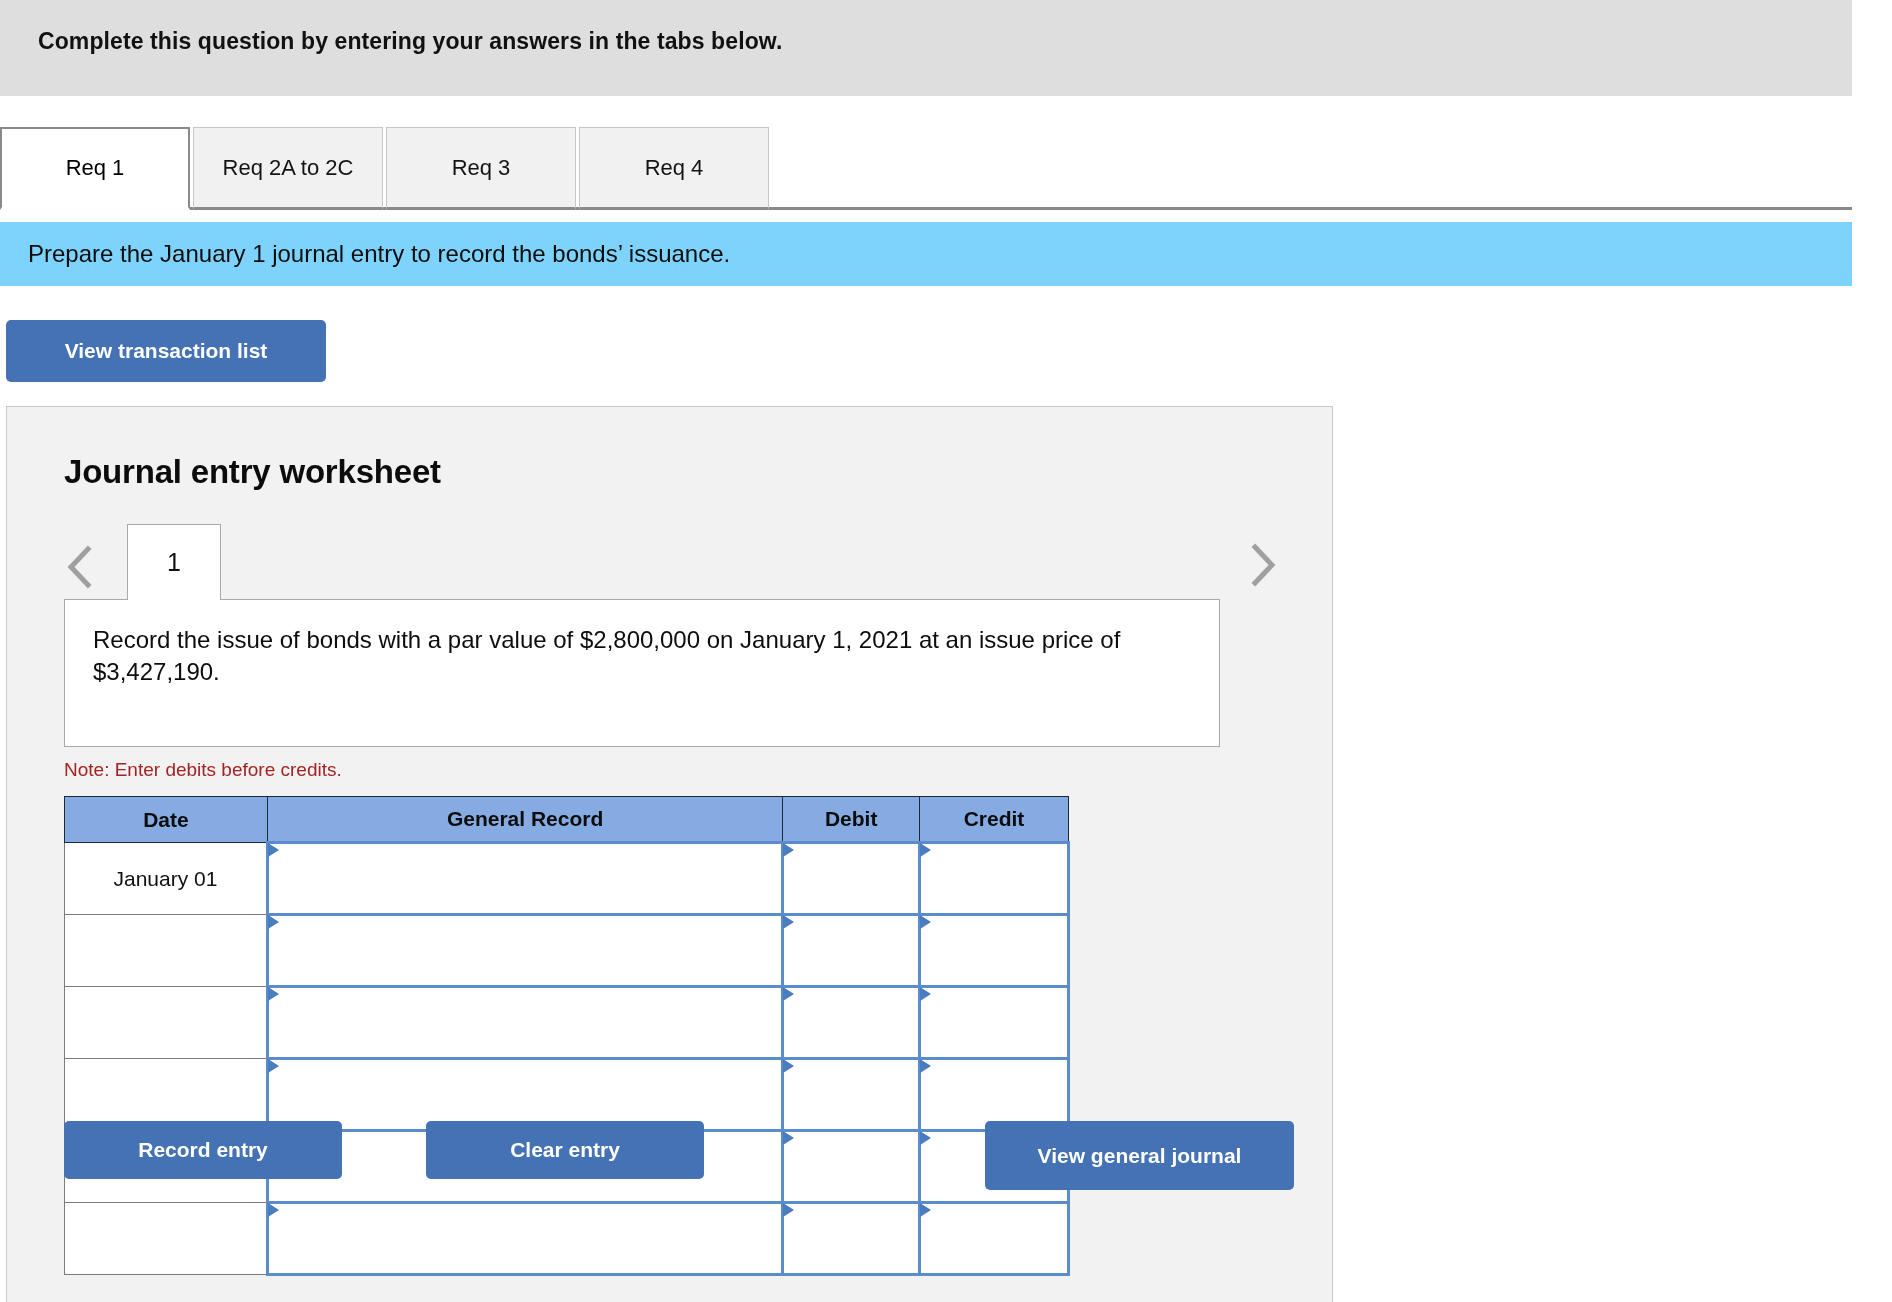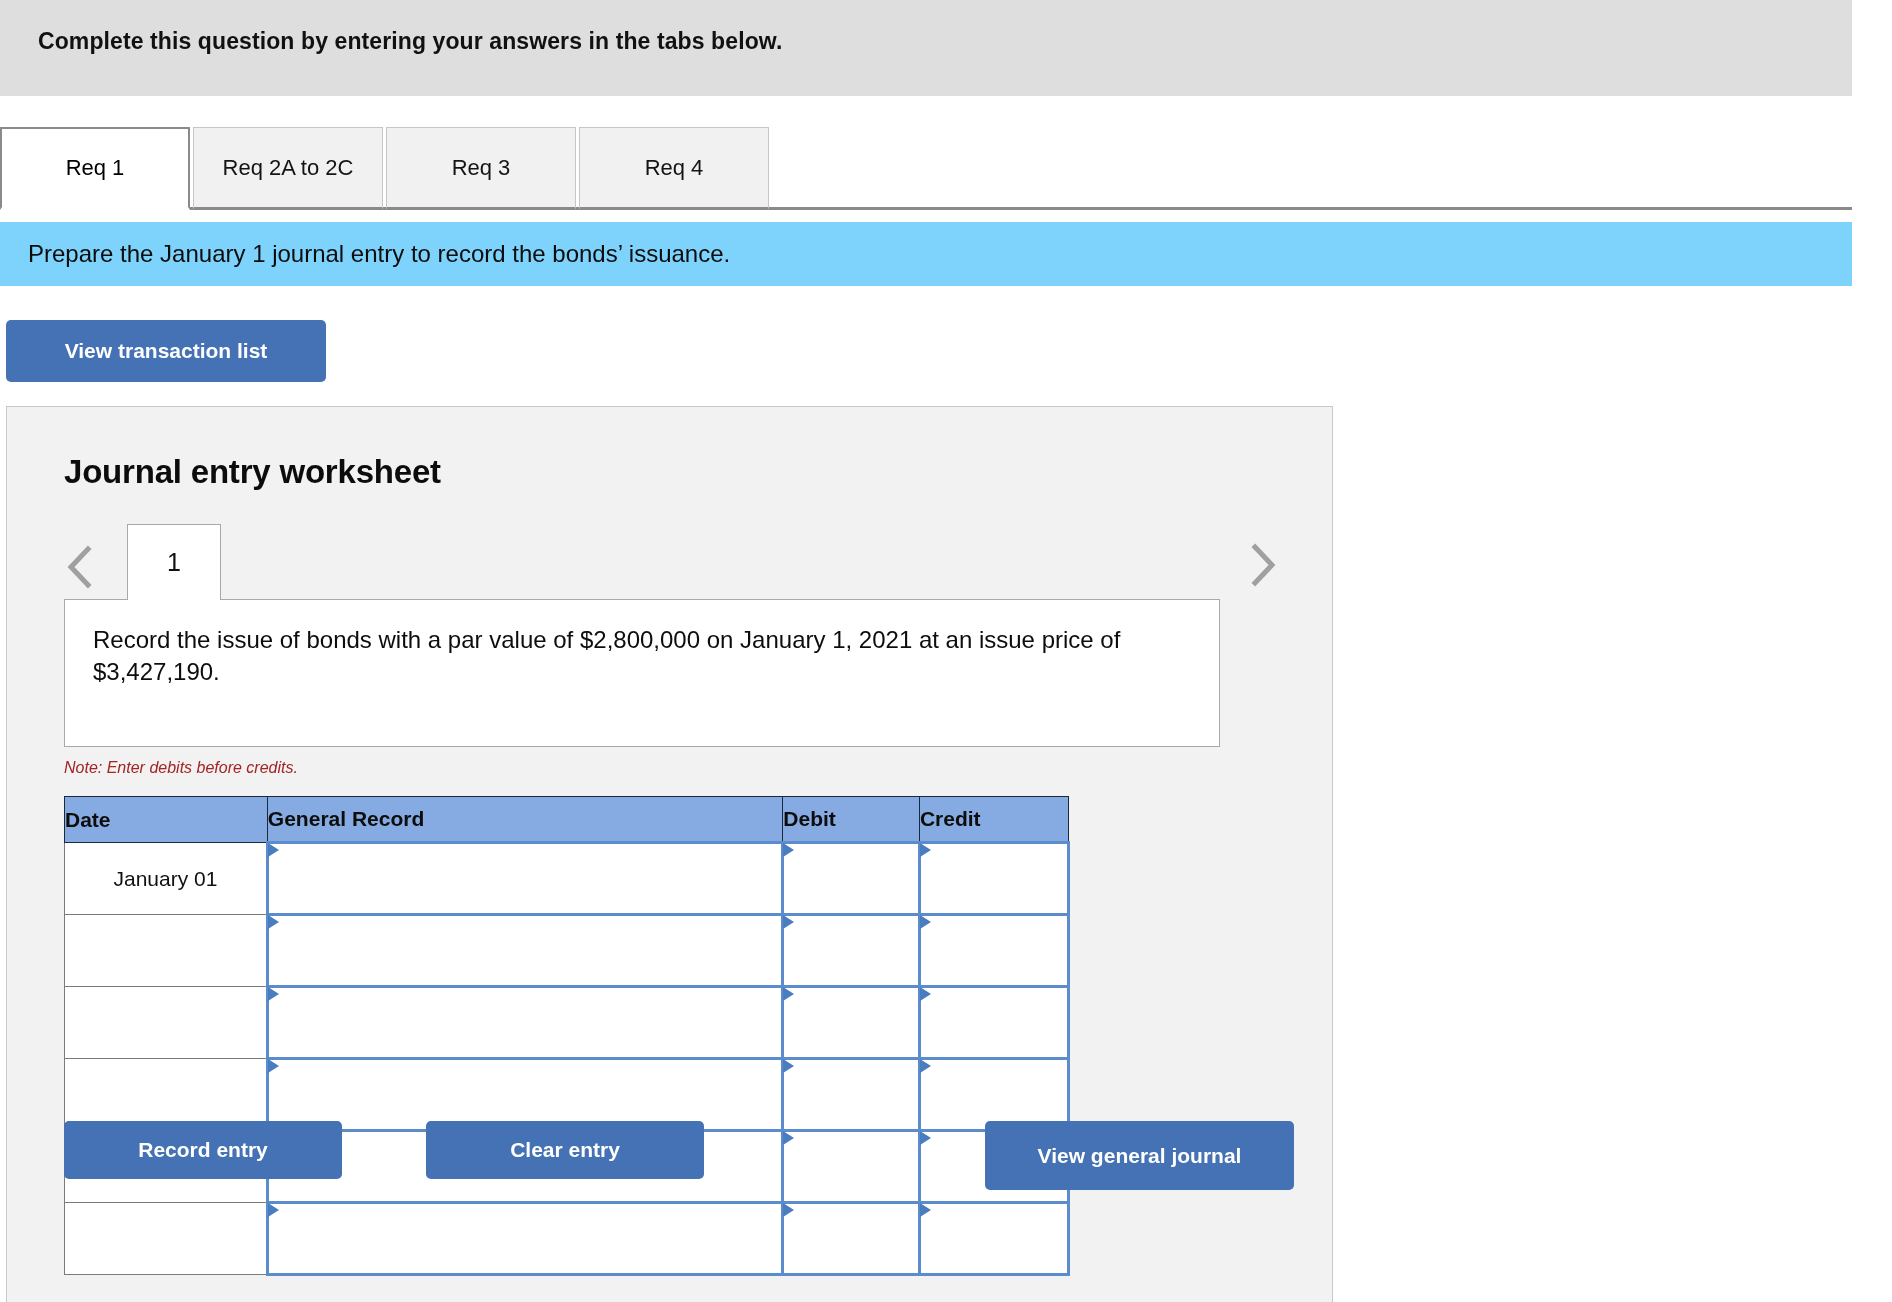--- a/index.html
+++ b/index.html
@@ -194,43 +194,42 @@
     color: #0d0d0d;
     margin: 24px 0 0 28px;
     max-width: 1040px;
   }
 
   
   .note {
     position: absolute;
     left: 57px;
     top: 352px;
-    font-size: 16px;
+    font-size: 19px;
     color: #a42323;
-    font-style: italic;
   }
 
   
   .journal-table {
     position: absolute;
     left: 57px;
     top: 389px;
     width: 1006px;
     border-collapse: collapse;
     table-layout: fixed;
   }
   .journal-table th {
     background: #85abe2;
     border: 1px solid #1b2a3a;
     font-size: 21px;
     font-weight: bold;
     color: #0d0d0d;
     height: 44px;
     padding: 0;
-    text-align: left;
+    text-align: center;
   }
   .col-date   { width: 196px; }
   .col-gj     { width: 498px; }
   .col-debit  { width: 132px; }
   .col-credit { width: 144px; }
 
   .journal-table td {
     padding: 12px;
     height: 45px;
     border: 1px solid #7b7b7b;

